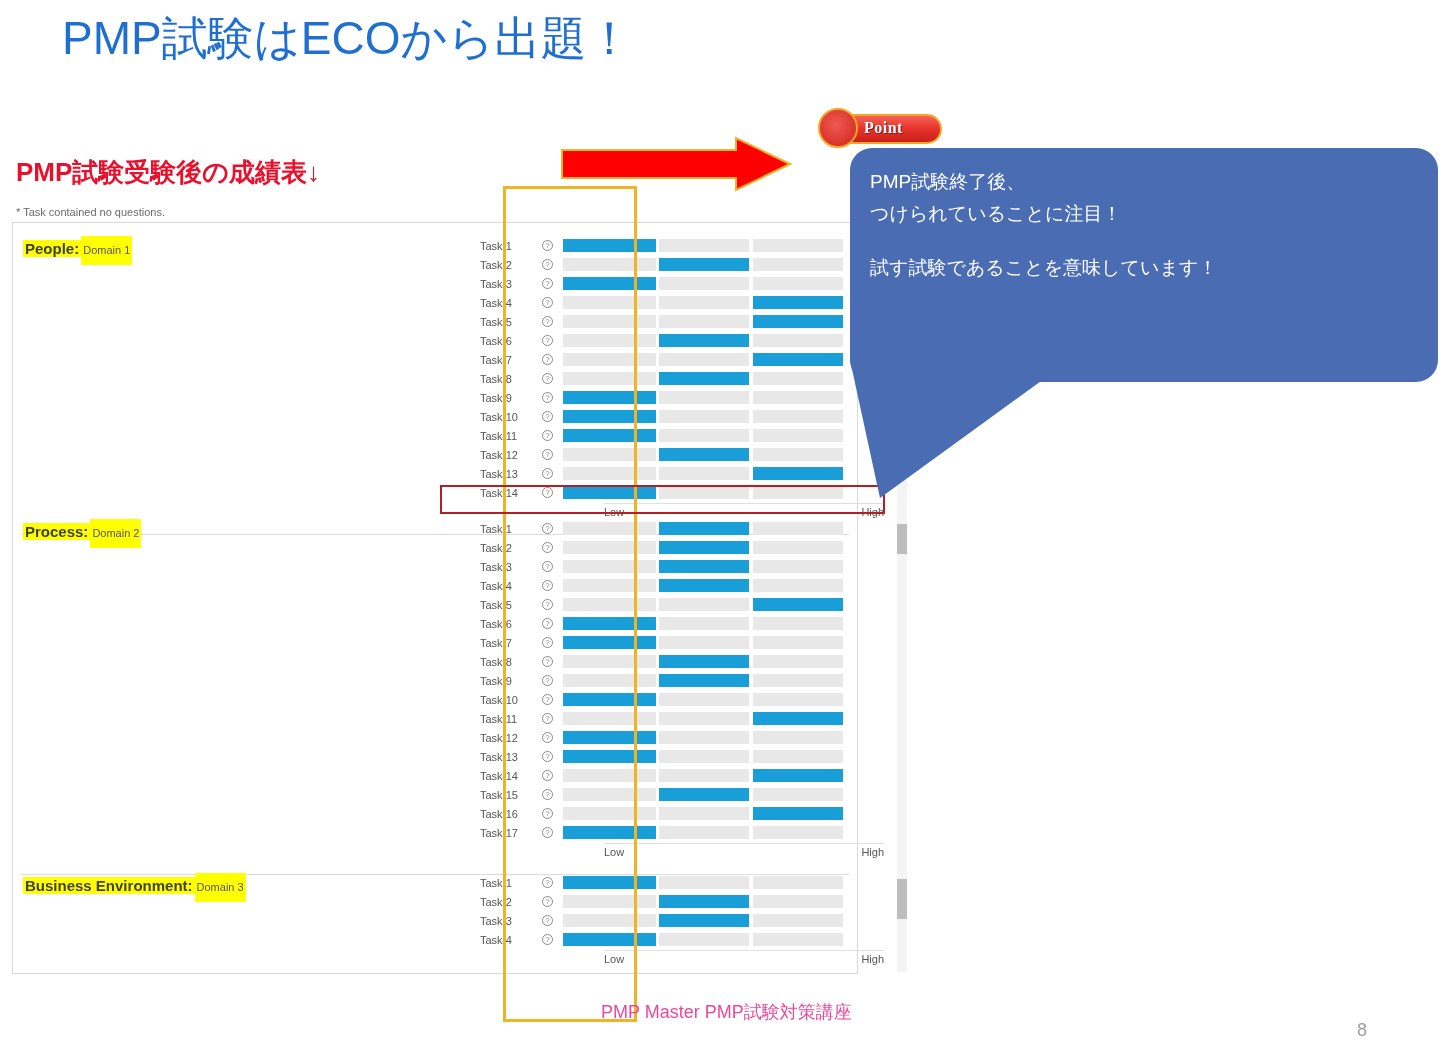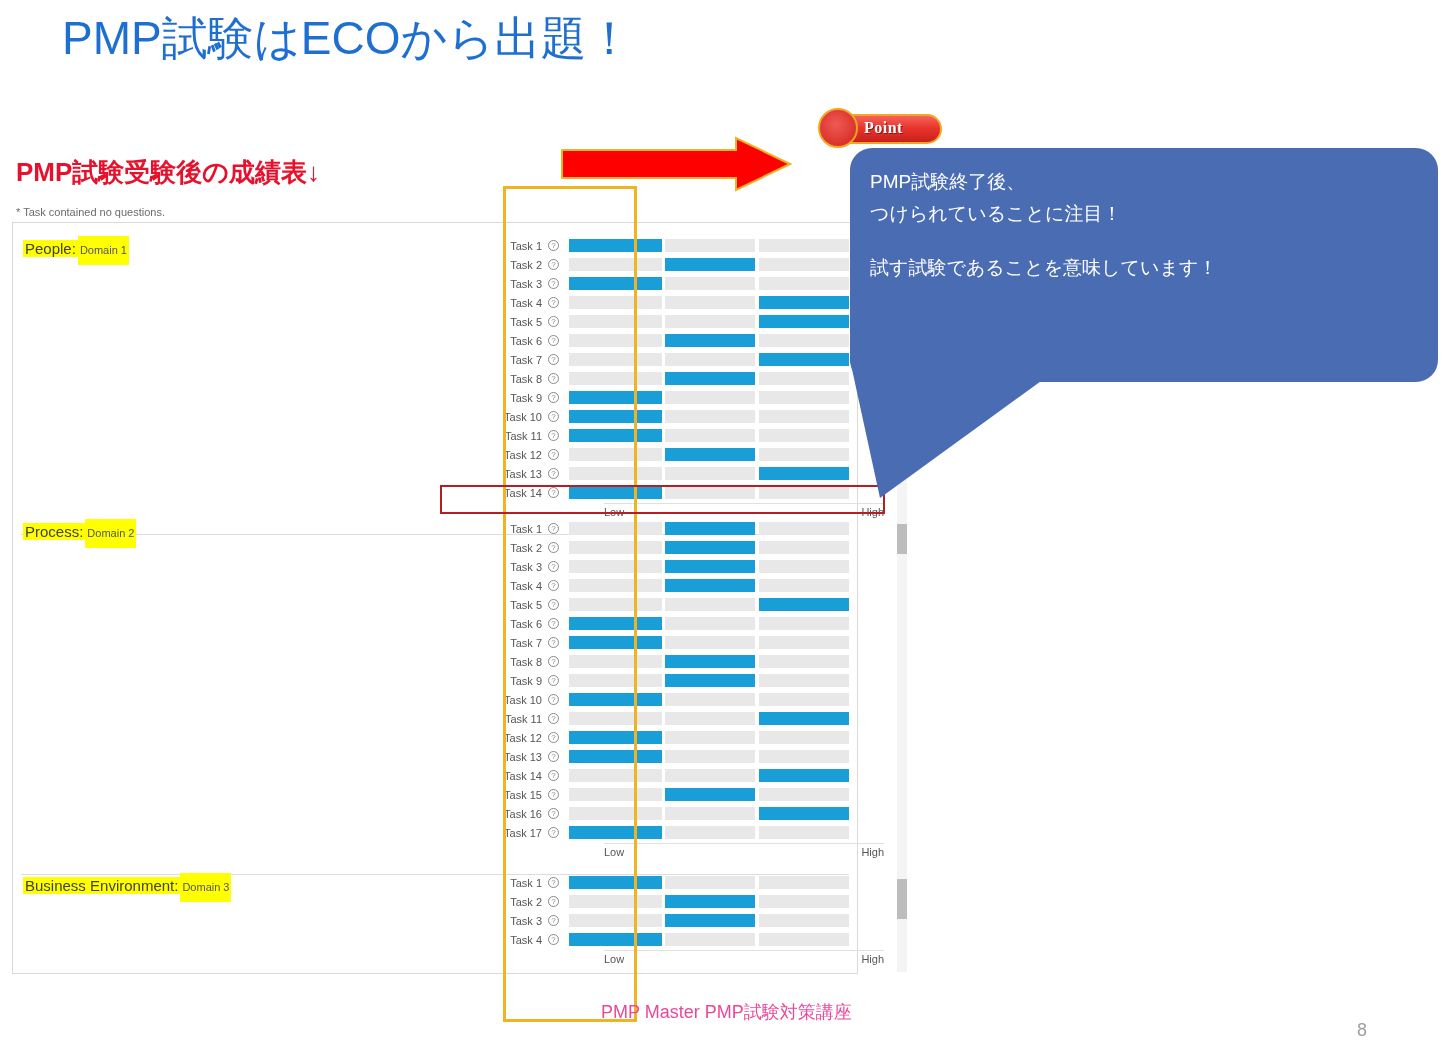--- a/index.html
+++ b/index.html
@@ -23,32 +23,32 @@
   #report-note{
     position:absolute;left:16px;top:206px;font-size:11px;color:#6b6b6b;
   }
   #report-panel{
     position:absolute;left:12px;top:222px;width:846px;height:752px;
     background:#ffffff;border:1px solid #d9d9d9;box-sizing:border-box;
   }
   .domain-block{position:relative;}
   .domain-label{position:absolute;left:10px;}
   .domain-name{
-    font-size:15px;font-weight:normal;color:#404040;background:#ffff00;
+    font-size:15px;font-weight:bold;color:#404040;background:#ffff00;
     display:inline-block;padding:0 2px;line-height:1.15;
   }
   .domain-sub{
     font-size:11px;color:#555555;background:#ffff00;display:inline-block;
     padding:8px 2px;line-height:1.2;
   }
   .tasks{position:absolute;}
   .task-row{height:19px;display:flex;align-items:center;}
   .task-name{
-    width:62px;text-align:right;font-size:11px;color:#555;
-    padding-right:6px;white-space:nowrap;
+    width:62px;text-align:left;font-size:11px;color:#555;
+    white-space:nowrap;
   }
   .q-icon{
     width:11px;height:11px;border:1px solid #8a8a8a;border-radius:50%;
     font-size:8px;line-height:10px;text-align:center;color:#8a8a8a;
     margin-right:10px;flex:0 0 auto;box-sizing:border-box;
   }
   .track{position:relative;width:280px;height:13px;flex:0 0 auto;}
   .seg{position:absolute;top:0;height:13px;background:#e8e8e8;}
   .seg.s0{left:0px;width:93px;}
   .seg.s1{left:96px;width:90px;}

